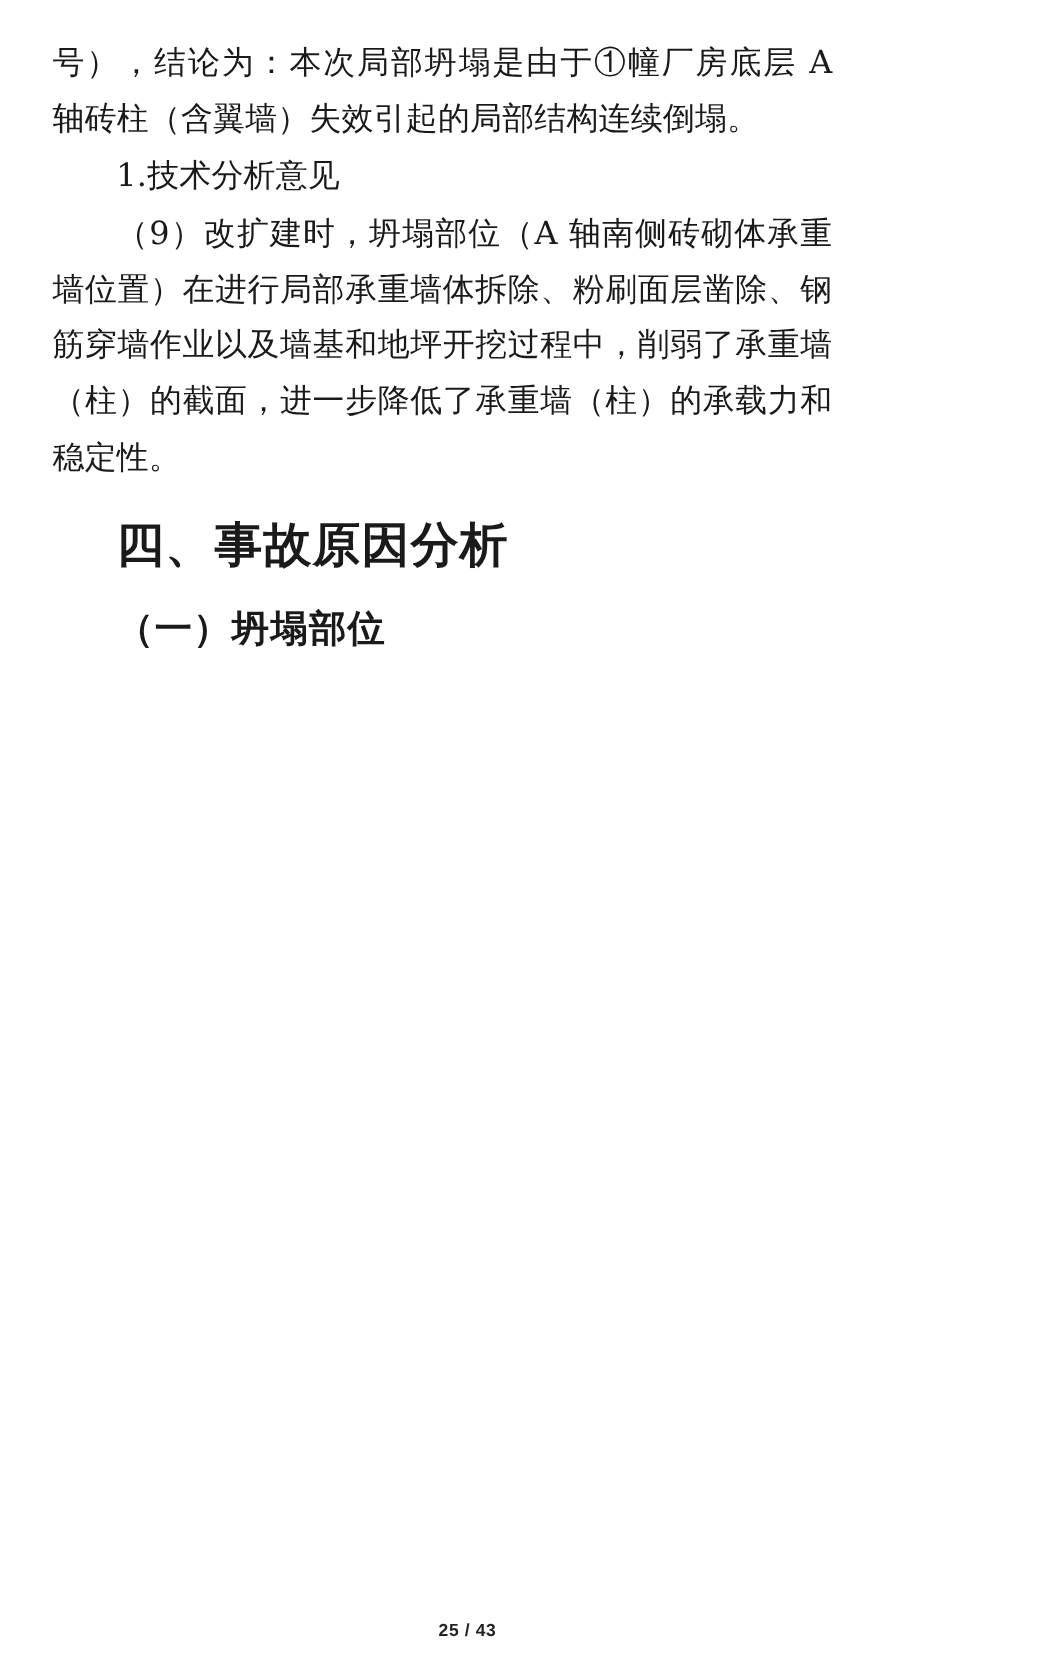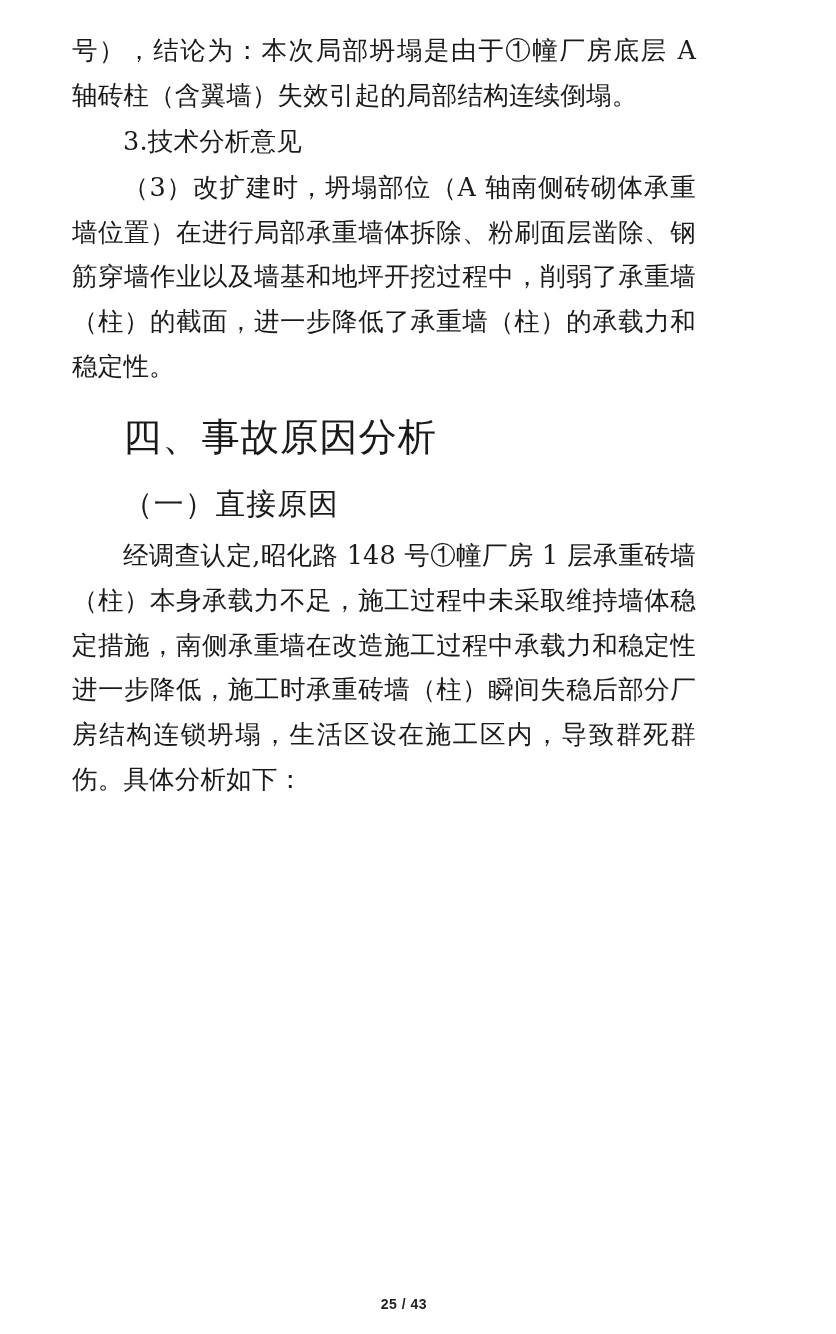--- a/index.html
+++ b/index.html
@@ -14,40 +14,39 @@
     color: #1a1a1a;
     position: relative;
     overflow: hidden;
   }
   .page {
     width: 712px;
     height: 1334px;
     box-sizing: border-box;
     padding: 28px 46px 0 42px;
     position: relative;
-    margin-left: 30px;
   }
   .doc-body {
     font-size: 25.5px;
     line-height: 1.76;
     text-align: justify;
     text-justify: inter-ideograph;
     letter-spacing: 0.2px;
   }
   .p {
     margin: 0 0 1px 0;
   }
   .indent2 {
     text-indent: 51px;
   }
   .noindent {
     text-indent: 0;
   }
   .heading {
-    font-weight: 400;
+    font-weight: 700;
     margin: 14px 0 4px 0;
     text-indent: 51px;
     letter-spacing: 1px;
   }
   .heading.sub {
     margin: 8px 0 2px 0;
   }
   .footer {
     position: absolute;
     left: 0;
@@ -63,29 +62,28 @@
   }
 </style>
 </head>
 <body>
 
 <div class="page">
   <div class="doc-body">
 
     <p class="p noindent">号），结论为：本次局部坍塌是由于①幢厂房底层 A 轴砖柱（含翼墙）失效引起的局部结构连续倒塌。</p>
 
-    <p class="p indent2">3.技术分析意见</p>
+    <p class="p indent2">1.技术分析意见</p>
 
 
 
 
-    <p class="p indent2">（3）改扩建时，坍塌部位（A 轴南侧砖砌体承重墙位置）在进行局部承重墙体拆除、粉刷面层凿除、钢筋穿墙作业以及墙基和地坪开挖过程中，削弱了承重墙（柱）的截面，进一步降低了承重墙（柱）的承载力和稳定性。</p>
+    <p class="p indent2">（9）改扩建时，坍塌部位（A 轴南侧砖砌体承重墙位置）在进行局部承重墙体拆除、粉刷面层凿除、钢筋穿墙作业以及墙基和地坪开挖过程中，削弱了承重墙（柱）的截面，进一步降低了承重墙（柱）的承载力和稳定性。</p>
 
     <h2 class="heading">四、事故原因分析</h2>
 
-    <h3 class="heading sub">（一）直接原因</h3>
+    <h3 class="heading sub">（一）坍塌部位</h3>
 
-    <p class="p indent2">经调查认定,昭化路 148 号①幢厂房 1 层承重砖墙（柱）本身承载力不足，施工过程中未采取维持墙体稳定措施，南侧承重墙在改造施工过程中承载力和稳定性进一步降低，施工时承重砖墙（柱）瞬间失稳后部分厂房结构连锁坍塌，生活区设在施工区内，导致群死群伤。具体分析如下：</p>
 
   </div>
 
   <div class="footer">25 / 43</div>
 </div>
 
 </body></html>

